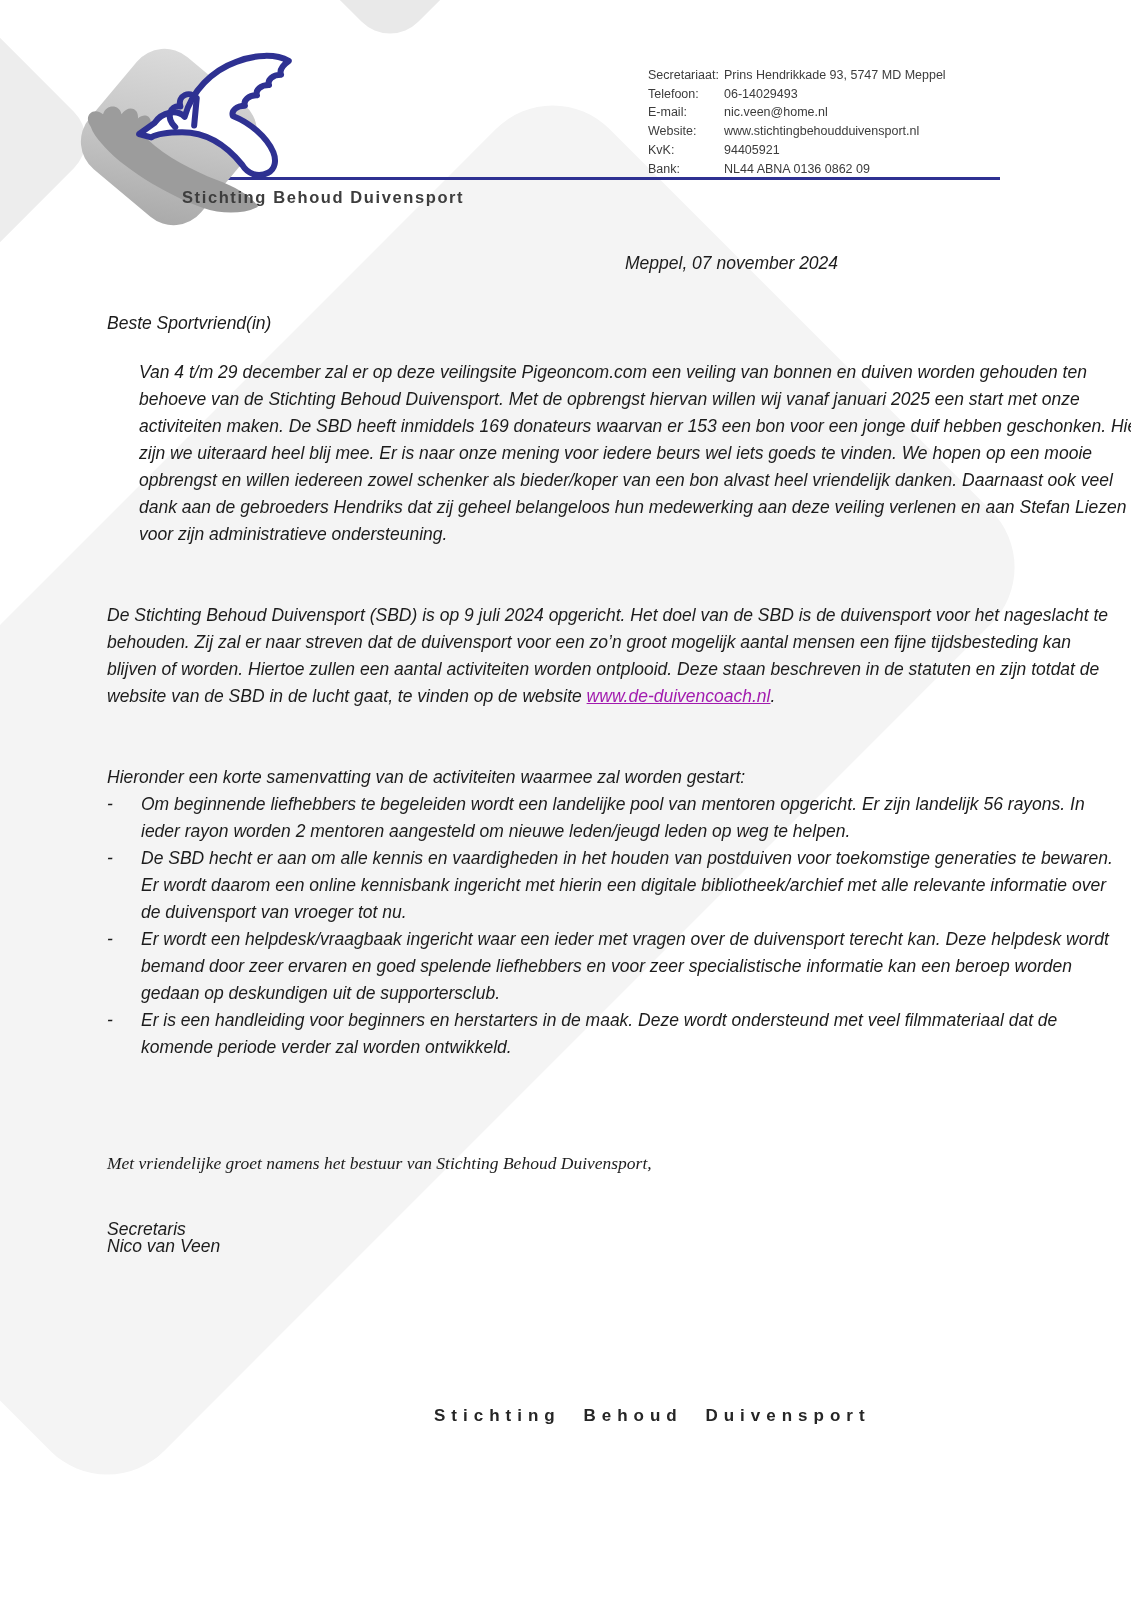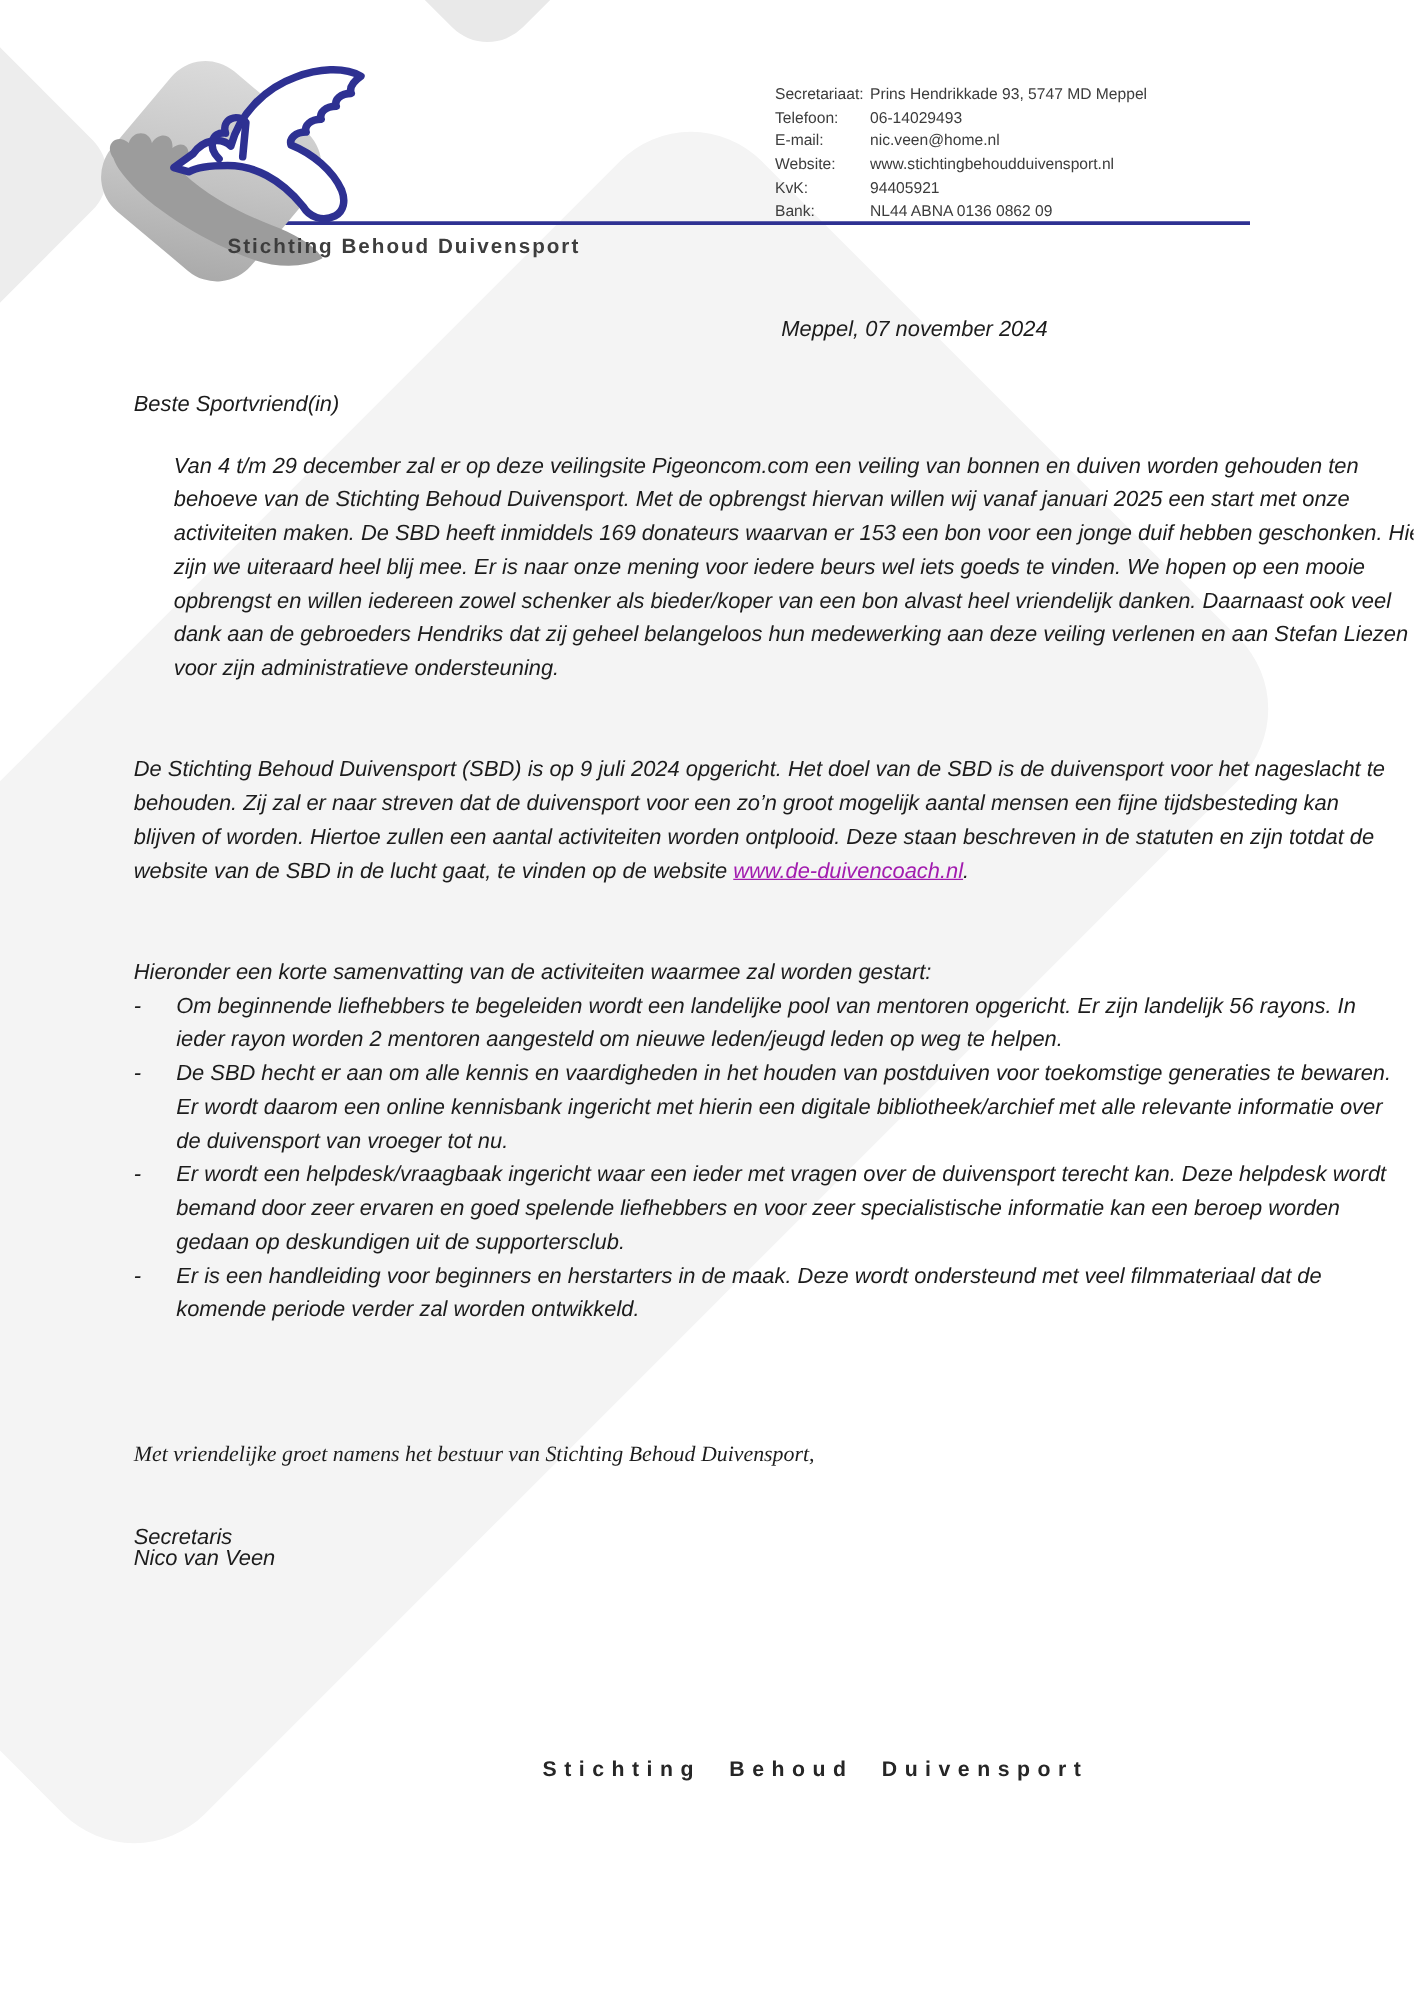--- a/index.html
+++ b/index.html
@@ -34,21 +34,21 @@
     border-radius:36px;transform:rotate(40deg);
   }
   .hand-svg{position:absolute;left:12px;top:72px;width:216px;height:118px;}
   .dove-svg{position:absolute;left:38px;top:6px;width:268px;height:172px;}
   .org-name{
     position:absolute;left:182px;top:188px;
     font-size:16.5px;font-weight:bold;letter-spacing:1.6px;color:#3d3d3d;z-index:3;white-space:nowrap;
   }
   .contact{position:absolute;left:620px;top:66px;z-index:2;font-size:12.5px;color:#3c3c3c;font-style:normal;}
   .crow{line-height:18.7px;white-space:nowrap;}
-  .clabel{display:inline-block;width:76px;}
+  .clabel{display:inline-block;width:76px;margin-left:28px;}
   .cvalue{display:inline-block;}
   
   .body,.dateline,.salutation{position:absolute;z-index:2;font-style:italic;font-size:17.5px;line-height:27px;margin:0;}
   .dateline{left:625px;top:250px;}
   .salutation{left:107px;top:310px;font-style:italic;}
   .p1{left:107px;top:359px;width:1006px;margin-left:32px;}
   .p2{left:107px;top:602px;width:1006px;}
   .link{color:#a21caf;text-decoration:underline;cursor:pointer;}
   .intro{left:107px;top:764px;width:1006px;}
   .bullets{position:absolute;left:107px;top:791px;width:1010px;z-index:2;font-style:italic;font-size:17.5px;line-height:27px;}

